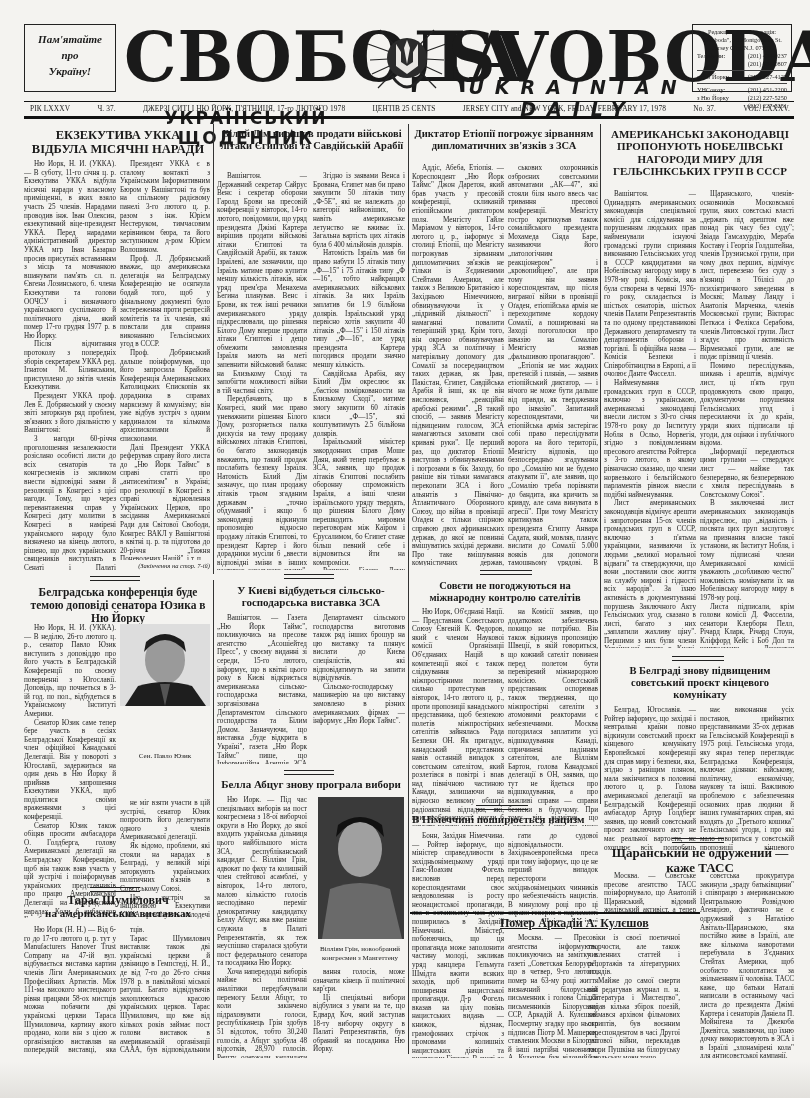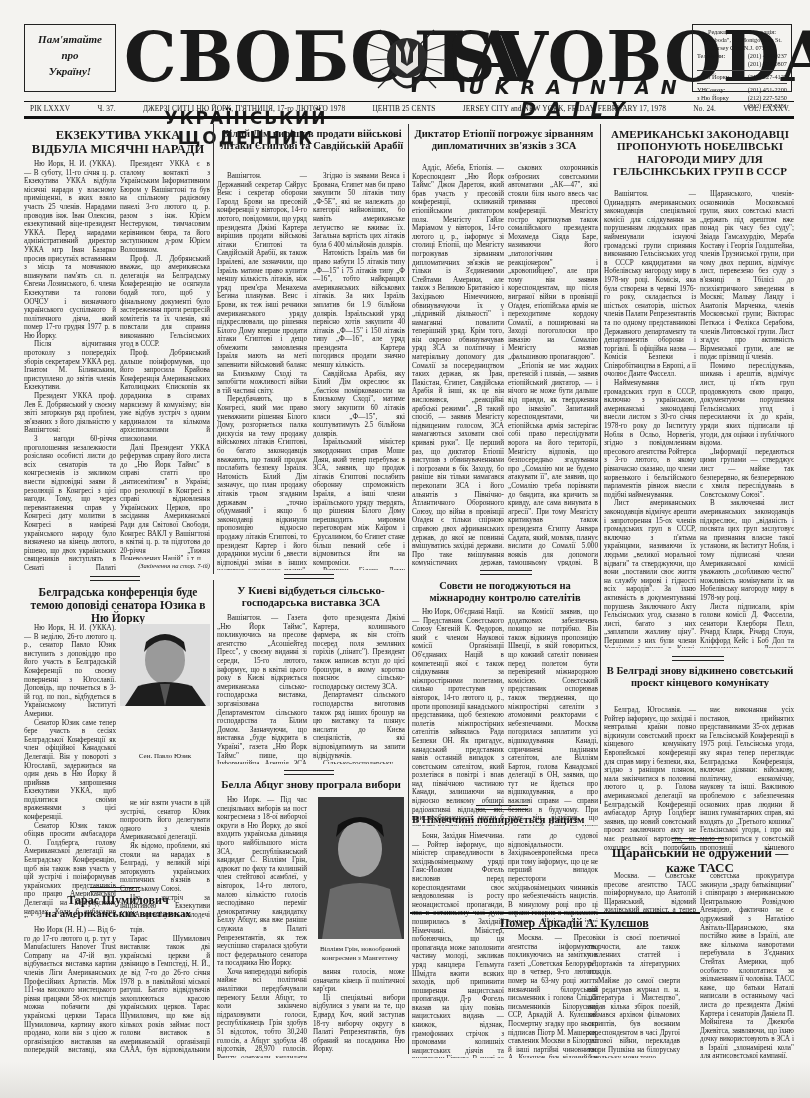--- a/index.html
+++ b/index.html
@@ -94,21 +94,21 @@
     </div>
 </div>
 
 <div class="abs rule-thin" style="left:24px;top:101px;width:770px;"></div>
 <div class="abs dateline" style="left:30px;top:104px;width:760px;">
   <span>РІК LXXXV</span>
   <span>Ч. 37.</span>
   <span>ДЖЕРЗІ СИТІ І НЮ ЙОРК, П'ЯТНИЦЯ, 17-го ЛЮТОГО 1978</span>
   <span>ЦЕНТІВ 25 CENTS</span>
   <span>JERSEY CITY and NEW YORK,  FRIDAY, FEBRUARY 17, 1978</span>
-  <span>No. 24.</span>
+  <span>No. 37.</span>
   <span>VOL. LXXXV.</span>
 </div>
 <div class="abs rule-thick" style="left:24px;top:116px;width:770px;"></div>
 
 <div class="abs vrule" style="left:213px;top:124px;height:450px;"></div>
 <div class="abs vrule" style="left:408px;top:124px;height:930px;"></div>
 <div class="abs vrule" style="left:600px;top:124px;height:680px;"></div>
 <div class="abs vrule" style="left:213px;top:580px;height:480px;"></div>
 
 <div class="abs hl" style="left:28px;top:128px;width:180px;font-size:12.5px;">ЕКЗЕКУТИВА УККА ВІДБУЛА МІСЯЧНІ НАРАДИ</div>
@@ -198,21 +198,20 @@
   <p>тців.</p>
     <p>Тарас Шумилович виставляє також дві українські церкви й дзвіницю в Гемпстеді, Н. Й., де від 7-го до 26-го січня 1978 р. в павільйоні міської ратуші. Багато відвідувачів захоплюються красою українських церков. Тарас Шумилович, що вже від кількох років займає пост голови виставок в американській організації САAA, був відповідальним за мистецьке оформлення і цієї виставки в Гемпстеді, яка, не зважаючи на невідповідну погоду, перейшла з дуже гарним успіхом.</p>
 </div>
 
 <div class="abs divider" style="left:284px;top:574px;width:50px;"></div>
 <div class="abs hl" style="left:218px;top:584px;width:186px;font-size:11px;">У Києві відбудеться сільсько-господарська виставка ЗСА</div>
 <div class="abs col" style="left:217px;top:614px;width:90px;height:150px;">
   <p>Вашінгтон. — Газета „Ню Йорк Таймс", покликуючись на пресове агентство „Асошіейтед Пресс", у своєму виданні зі середи, 15-го лютого, інформує, що в квітні цього року в Києві відкриється американська сільсько-господарська виставка, зорганізована Департаментом сільського господарства та Білим Домом. Зазначуючи, що виставка „буде відкрита в Україні", газета „Ню Йорк Таймс" пише, що Інформаційна Агенція ЗСА на цю виставку виготовила 57-сторінкову брошуру „в російській мові".</p>
 </div>
 <div class="abs col" style="left:313px;top:614px;width:92px;height:150px;">
-  <p>фото президента Джімі Картера, колишнього фармера, як він стоїть посеред поля земляних горіхів („пінатс"). Президент також написав вступ до цієї брошури, в якому коротко пояснює сільсько-господарську систему ЗСА.</p>
     <p>Департамент сільського господарства виготовив також ряд інших брошур на цю виставку та плянує вислати до Києва спеціялістів, які відповідатимуть на запити відвідувачів.</p>
     <p>Сільсько-господарську машинерію на цю виставку замовлено в різних американських фірмах — інформує „Ню Йорк Таймс".</p>
 </div>
 
 <div class="abs divider" style="left:284px;top:770px;width:50px;"></div>
 <div class="abs hl" style="left:218px;top:778px;width:186px;font-size:11px;">Белла Абцуг знову програла вибори</div>
 <div class="abs col" style="left:217px;top:796px;width:90px;height:262px;">
   <p>Ню Йорк. — Під час спеціяльних виборів на пост конгресмена з 18-ої виборчої округи в Ню Йорку, до якої входить українська дільниця цього найбільшого міста ЗСА, республіканський кандидат С. Вілліям Грін, адвокат по фаху та колишній член стейтової асамблеї, у вівторок, 14-го лютого, малою кількістю голосів несподівано переміг демократичну кандидатку Беллу Абцуг, яка вже раніше служила в Палаті Репрезентантів, як теж неуспішно старалася здобути пост федерального сенатора та посадника Ню Йорку.</p>
     <p>Хоча напередодні виборів майже всі політичні аналітики передбачували перемогу Белли Абцуг, то коли закінчено підраховувати голоси, республіканець Грін здобув 51 відсоток, тобто 30,240 голосів, а Абцуг здобула 48 відсотків, 28,970 голосів. Решту одержали кандидати менших партій. Коментатори вважають, що ця чергова поразка Белли Абцуг, яка вимагає перерахування голосів, може означати кінець її політичної кар'єри.</p>
 </div>
@@ -242,21 +241,21 @@
 <div class="abs divider" style="left:476px;top:805px;width:52px;"></div>
 <div class="abs hl" style="left:412px;top:813px;width:190px;font-size:11px;text-align:left;">В Німеччині поширюється нацизм</div>
 <div class="abs col" style="left:412px;top:832px;width:92px;height:226px;">
   <p>Бонн, Західня Німеччина. — Ройтер інформує, що міністер справедливости в західньонімецькому уряді Ганс-Йоахим Фогель висловив перед кореспондентами своє невдоволення із росту неонацистської пропаганди, яка в останньому часі дуже поширилась в Західній Німеччині. Міністер, побоюючись, що ця пропаганда може заполонити частину молоді, закликав уряд канцлера Гельмута Шмідта вжити всяких заходів, щоб припинити поширення нацистської пропаганди. Д-р Фогель вказав на цілу повінь нацистських видань — книжок, відзнак, грамофонних стрічок з промовами колишніх нацистських діячів та виступами Гітлера. В листі до провінційних міністерств д-р Фогель говорить, що поліційні чинники повинні більш уважно слідіти за діяльністю неонацистів, а виявних прита-</p>
 </div>
 <div class="abs col" style="left:508px;top:832px;width:90px;height:90px;">
   <p>гати до судової відповідальности. Західньоевропейська преса при тому інформує, що це не перший випадок перестороги західньонімецьких чинників про небезпечність нацистів. В минулому році про ці справи говорив в парламенті канцлер Шмідт й інші німецькі політичні діячі.</p>
 </div>
 
 <div class="abs divider" style="left:672px;top:656px;width:52px;"></div>
-<div class="abs hl" style="left:606px;top:665px;width:188px;font-size:10.5px;">В Белграді знову відкинено совєтський проєкт кінцевого комунікату</div>
+<div class="abs hl" style="left:606px;top:665px;width:188px;font-size:10.5px;">В Белграді знову підвищеним совєтський проєкт кінцевого комунікату</div>
 <div class="abs col" style="left:604px;top:706px;width:92px;height:144px;">
   <p>Белград, Югославія. — Ройтер інформує, що західні і невтральні країни повно відкинули совєтський проєкт кінцевого комунікату Европейської конференції для справ миру і безпеки, яка, згідно з раніщим пляном, мала закінчитися в половині лютого ц. р. Голова американської делегації на Белградській Конференції амбасадор Артур Голдберг заявив, що новий совєтський проєкт заключного акту не має реальної вартости, не охоплює всіх подробиць перебігу нарад і не запев-</p>
 </div>
 <div class="abs col" style="left:700px;top:706px;width:94px;height:144px;">
   <p>нає виконання усіх постанов, прийнятих представниками 35-ох держав на Гельсінській Конференції в 1975 році. Гельсінська угода, яку якраз тепер переглядає Белградська Конференція, включає ділянки: військову, політичну, економічну, наукову та інші. Важливою проблемою є забезпечення основних прав людини й інших гуманітарних справ, які входять до „Третього кошика" Гельсінської угоди, і про які мало говориться у совєтській пропозиції кінцевого комунікату.</p>
 </div>
 
 <div class="abs divider" style="left:672px;top:838px;width:52px;"></div>
 <div class="abs hl" style="left:606px;top:846px;width:188px;font-size:13px;">Щаранський не одружений — каже ТАСС</div>
 <div class="abs col" style="left:604px;top:872px;width:92px;height:40px;">

